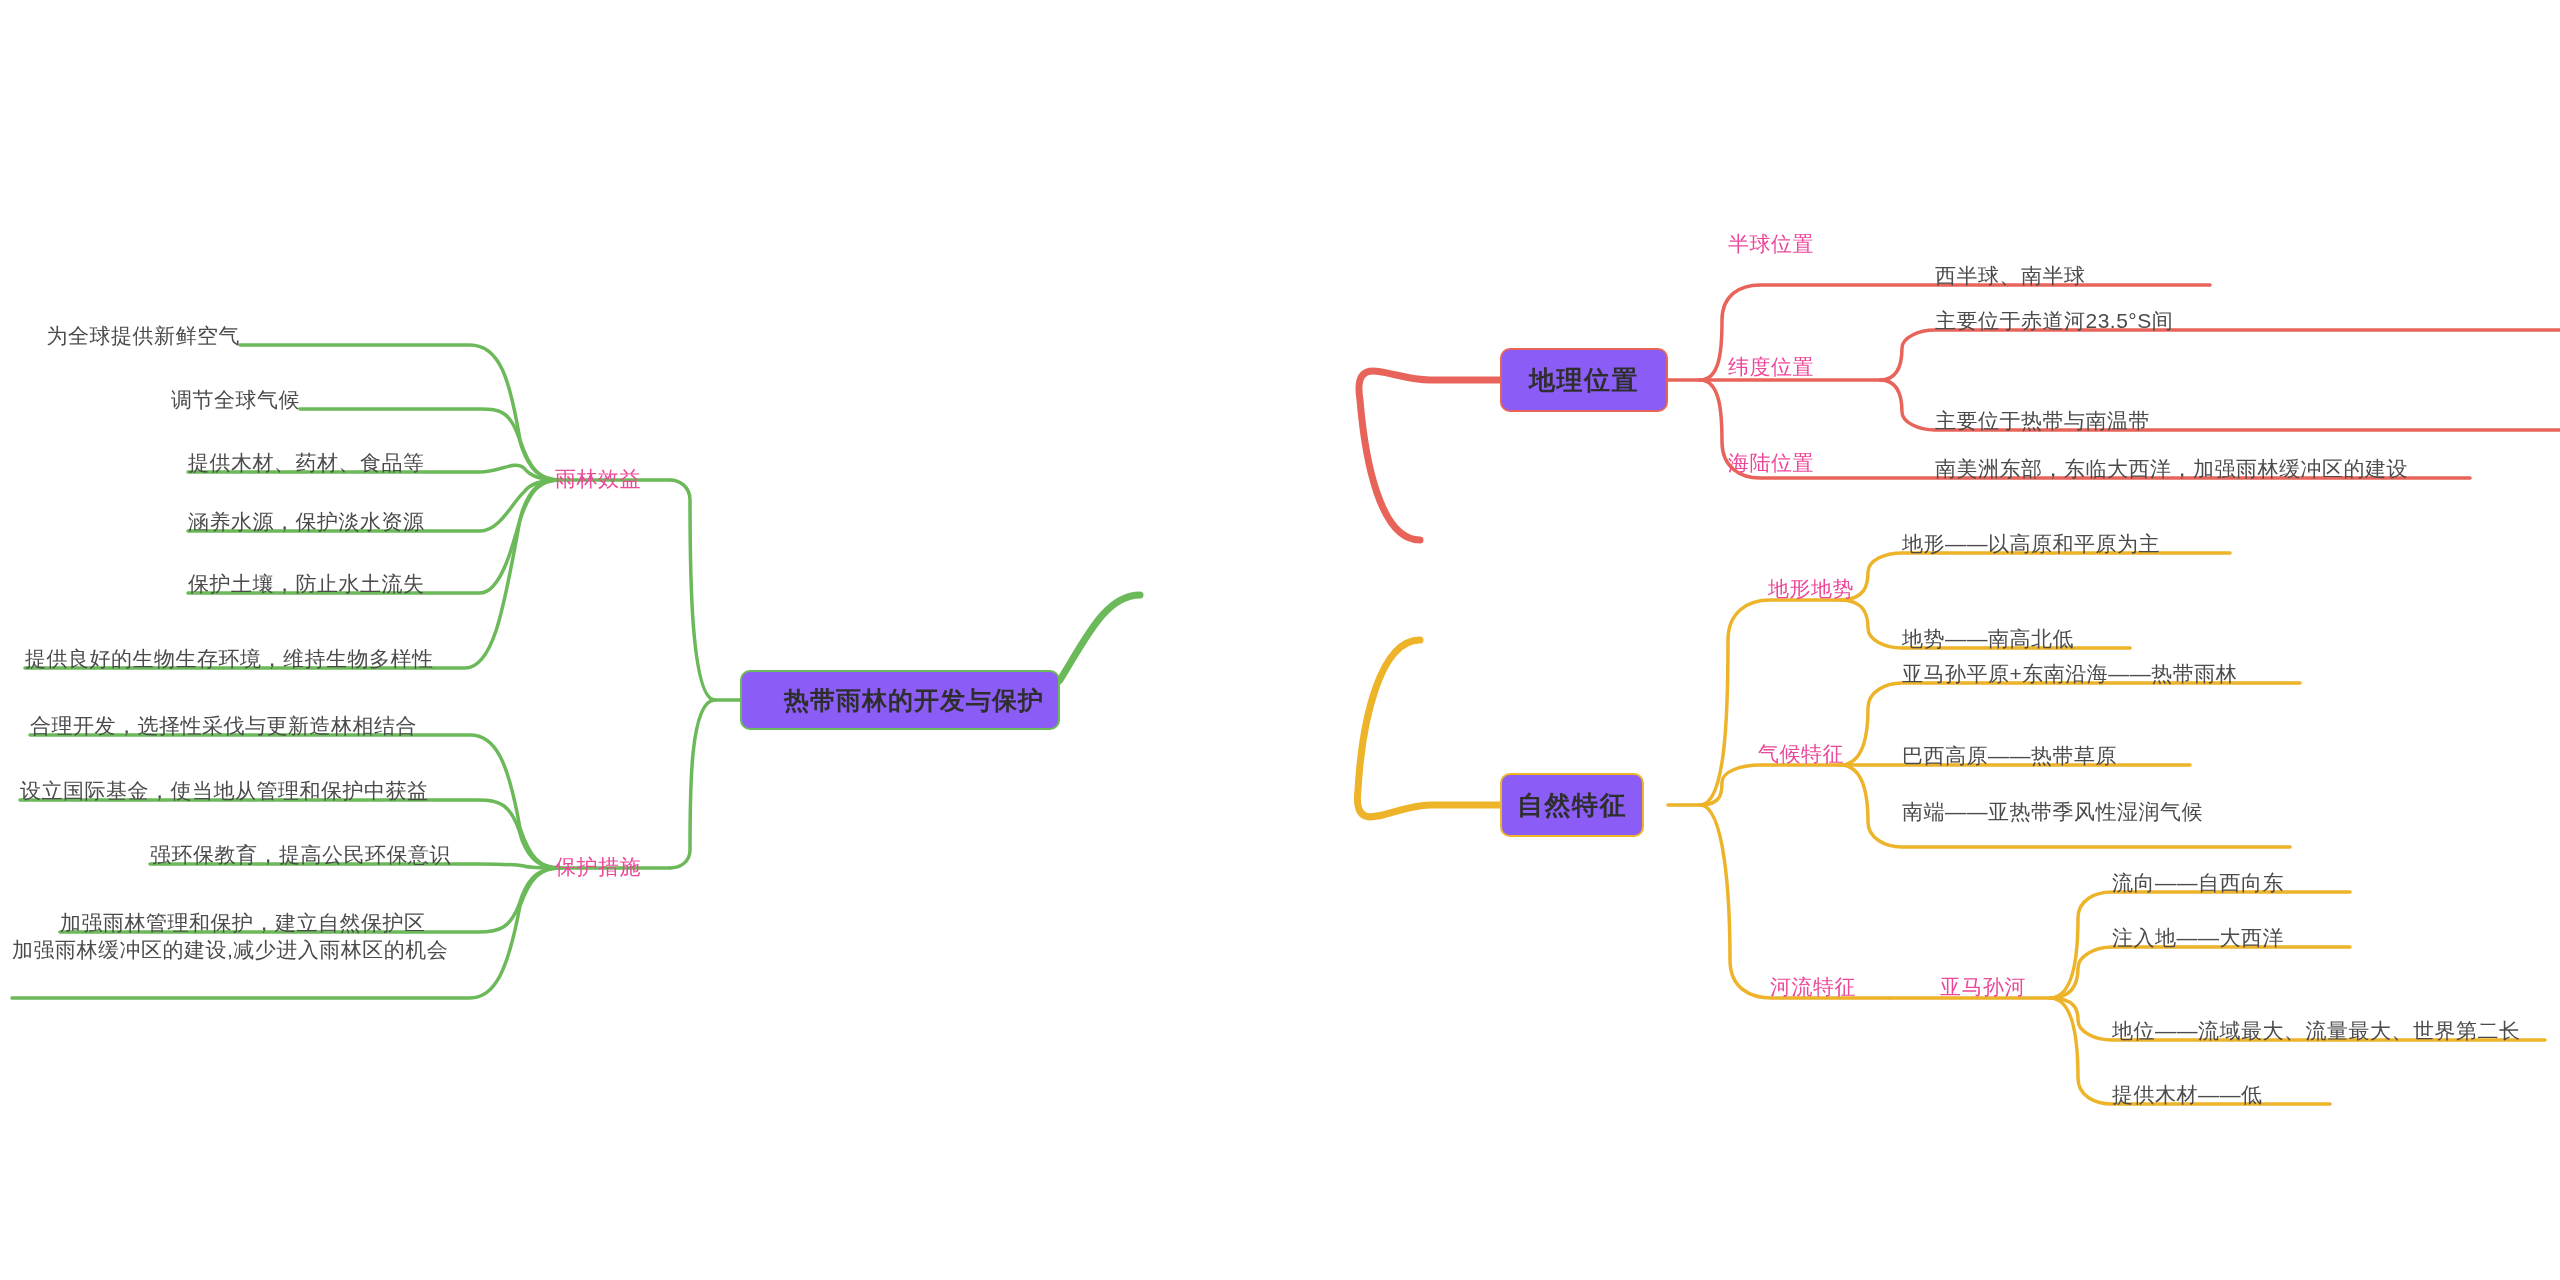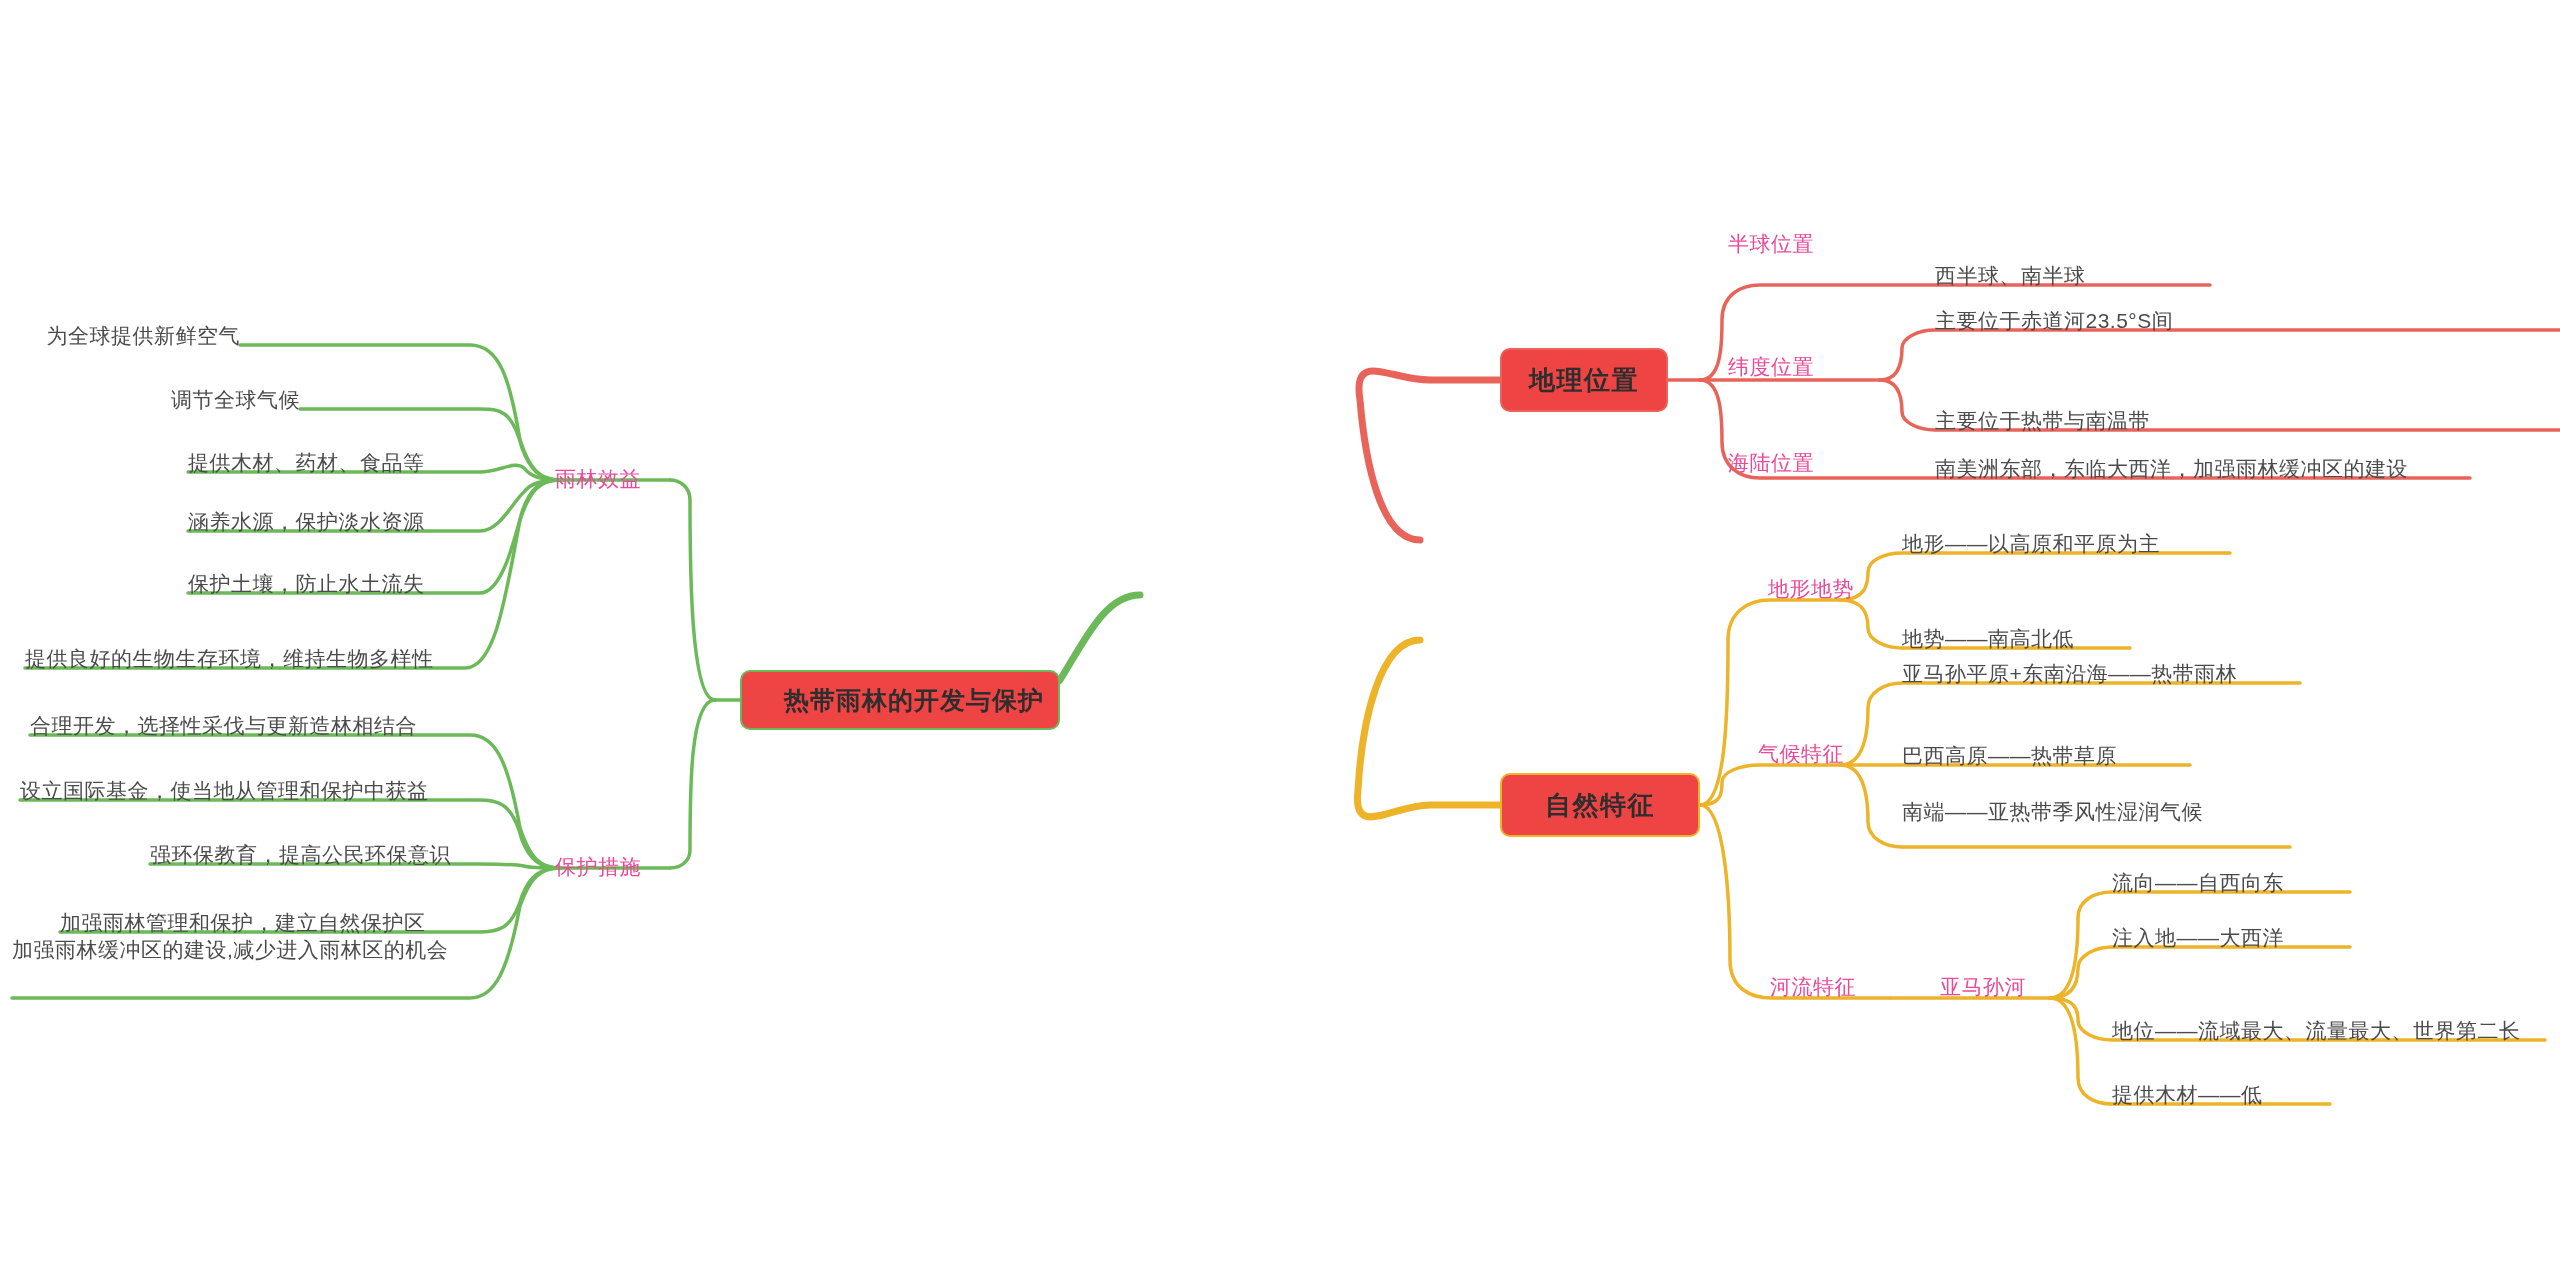--- a/index.html
+++ b/index.html
@@ -38,21 +38,21 @@
     color: #ec4899;
     white-space: nowrap;
     line-height: 1;
     letter-spacing: 0.5px;
   }
   .node {
     position: absolute;
     display: flex;
     align-items: center;
     justify-content: center;
-    background: #ef4444;
+    background: #8b5cf6;
     border-radius: 10px;
     white-space: nowrap;
     box-sizing: border-box;
   }
   .node-root {
     border: 2.5px solid #8a93a8;
     border-radius: 12px;
     font-size: 40px;
     font-weight: bold;
     color: #2e2e2e;
@@ -169,21 +169,21 @@
 
   <div class="midlabel" style="left:1728px; top:233px;">半球位置</div>
   <div class="midlabel" style="left:1728px; top:356px;">纬度位置</div>
   <div class="midlabel" style="left:1728px; top:452px;">海陆位置</div>
 
   <div class="leaf rt" style="left:1935px; top:265px;">西半球、南半球</div>
   <div class="leaf rt" style="left:1935px; top:310px;">主要位于赤道河23.5°S间</div>
   <div class="leaf rt" style="left:1935px; top:410px;">主要位于热带与南温带</div>
   <div class="leaf rt" style="left:1935px; top:458px;">南美洲东部，东临大西洋，加强雨林缓冲区的建设</div>
 
-  <div class="node node-orange" style="left:1500px; top:773px; width:200px; height:64px;">
+  <div class="node node-orange" style="left:1500px; top:773px; width:144px; height:64px;">
     <span>自然特征</span>
   </div>
 
   <div class="midlabel" style="left:1768px; top:578px;">地形地势</div>
   <div class="midlabel" style="left:1758px; top:743px;">气候特征</div>
   <div class="midlabel" style="left:1770px; top:976px;">河流特征</div>
   <div class="midlabel" style="left:1940px; top:976px;">亚马孙河</div>
 
   <div class="leaf rt" style="left:1902px; top:533px;">地形——以高原和平原为主</div>
   <div class="leaf rt" style="left:1902px; top:628px;">地势——南高北低</div>

